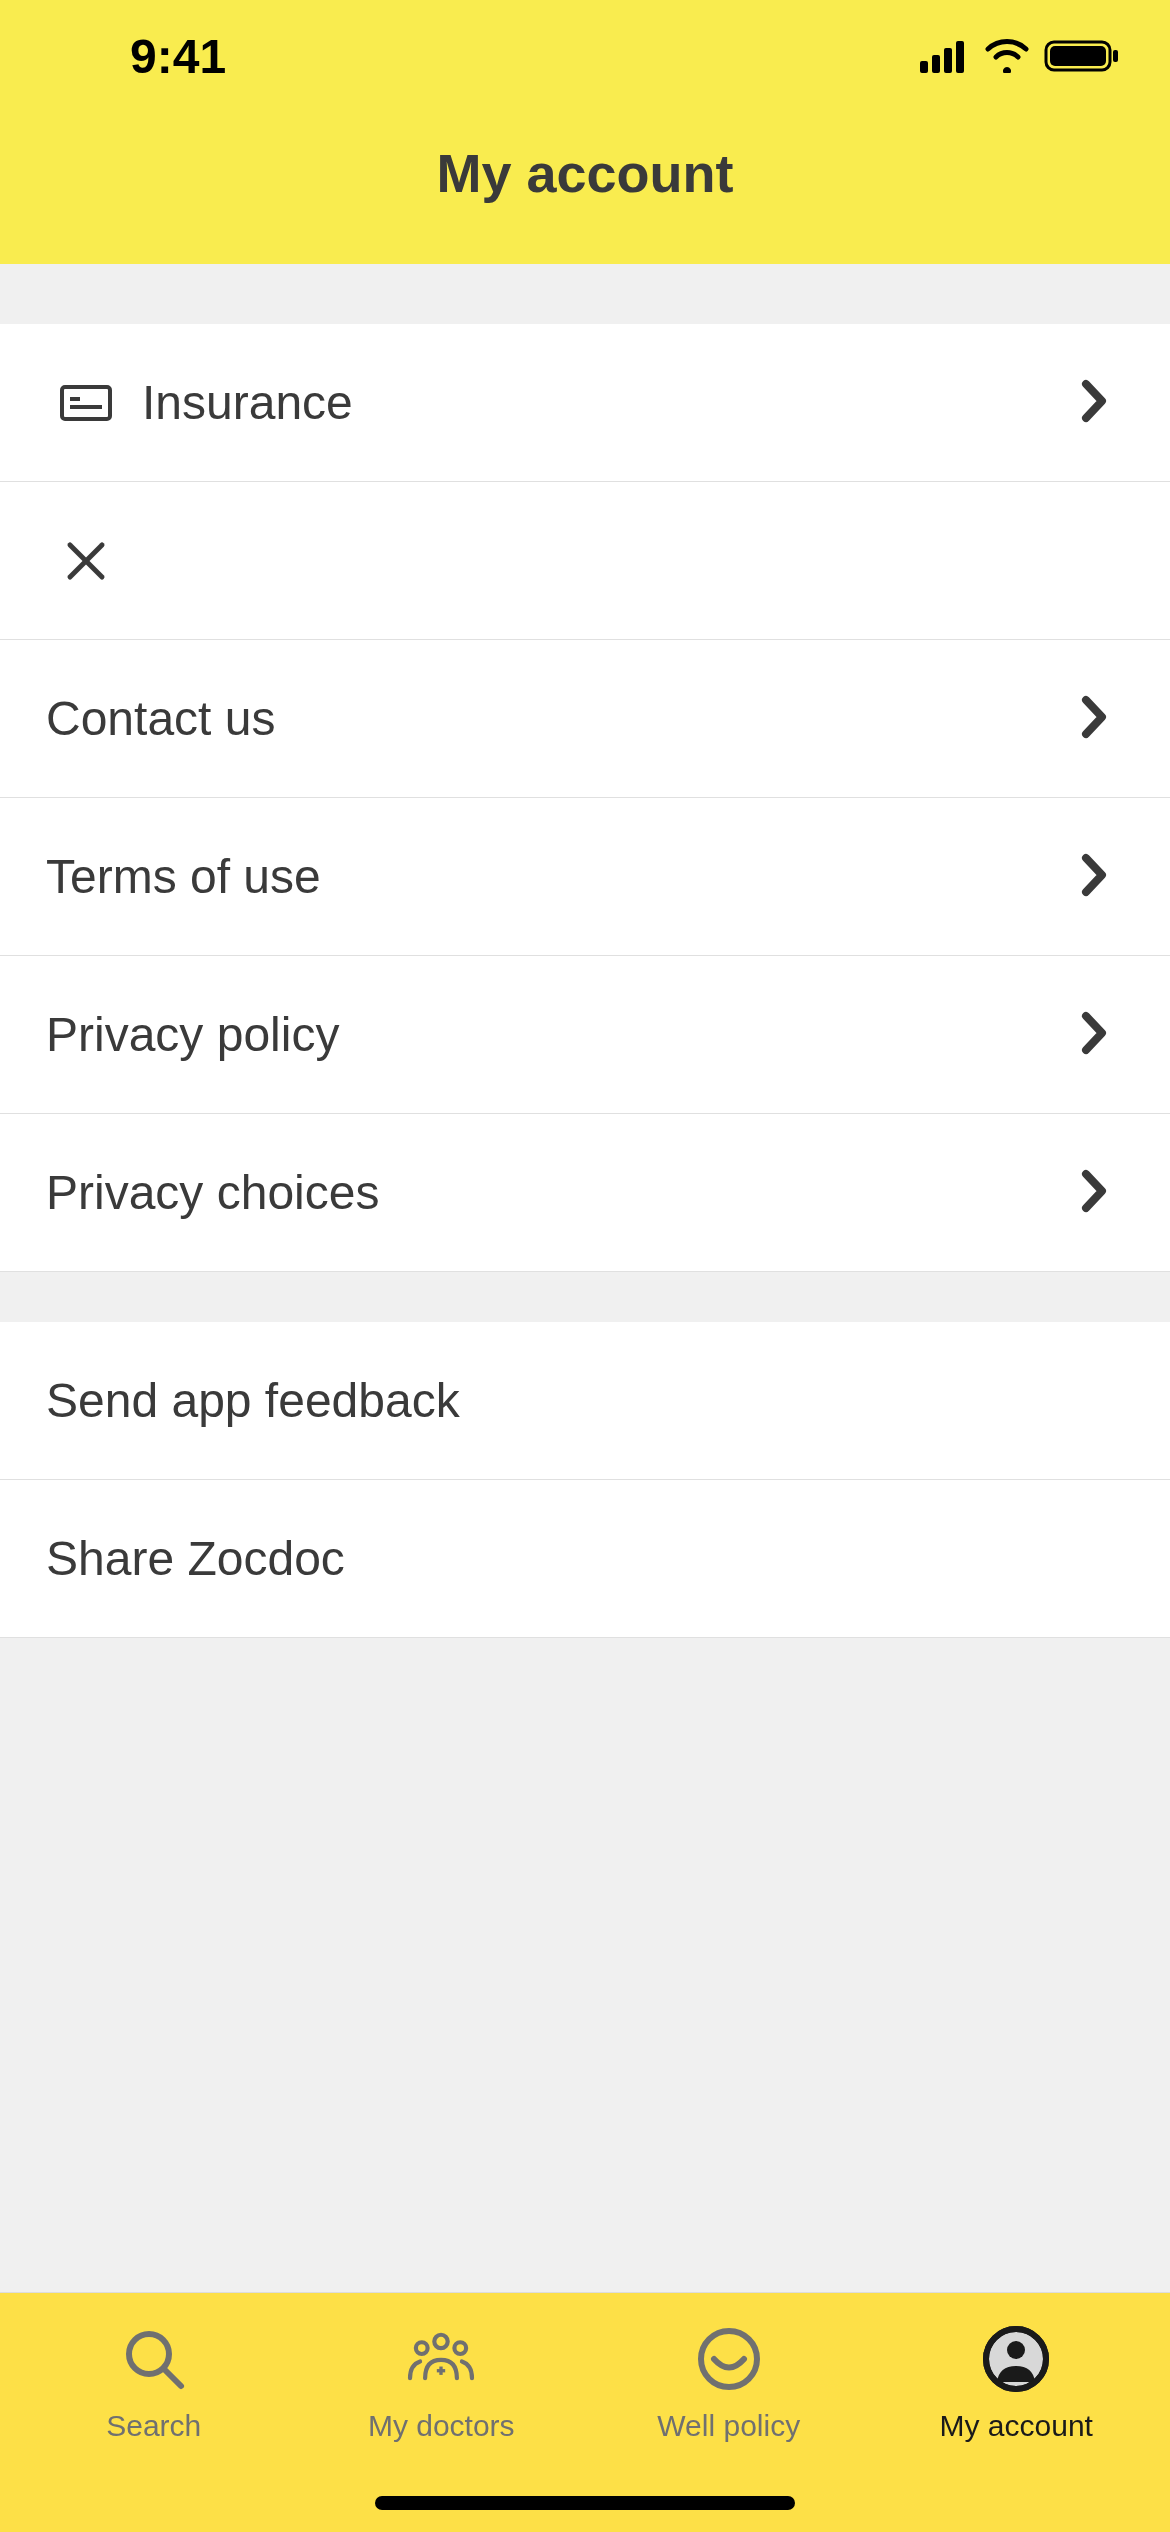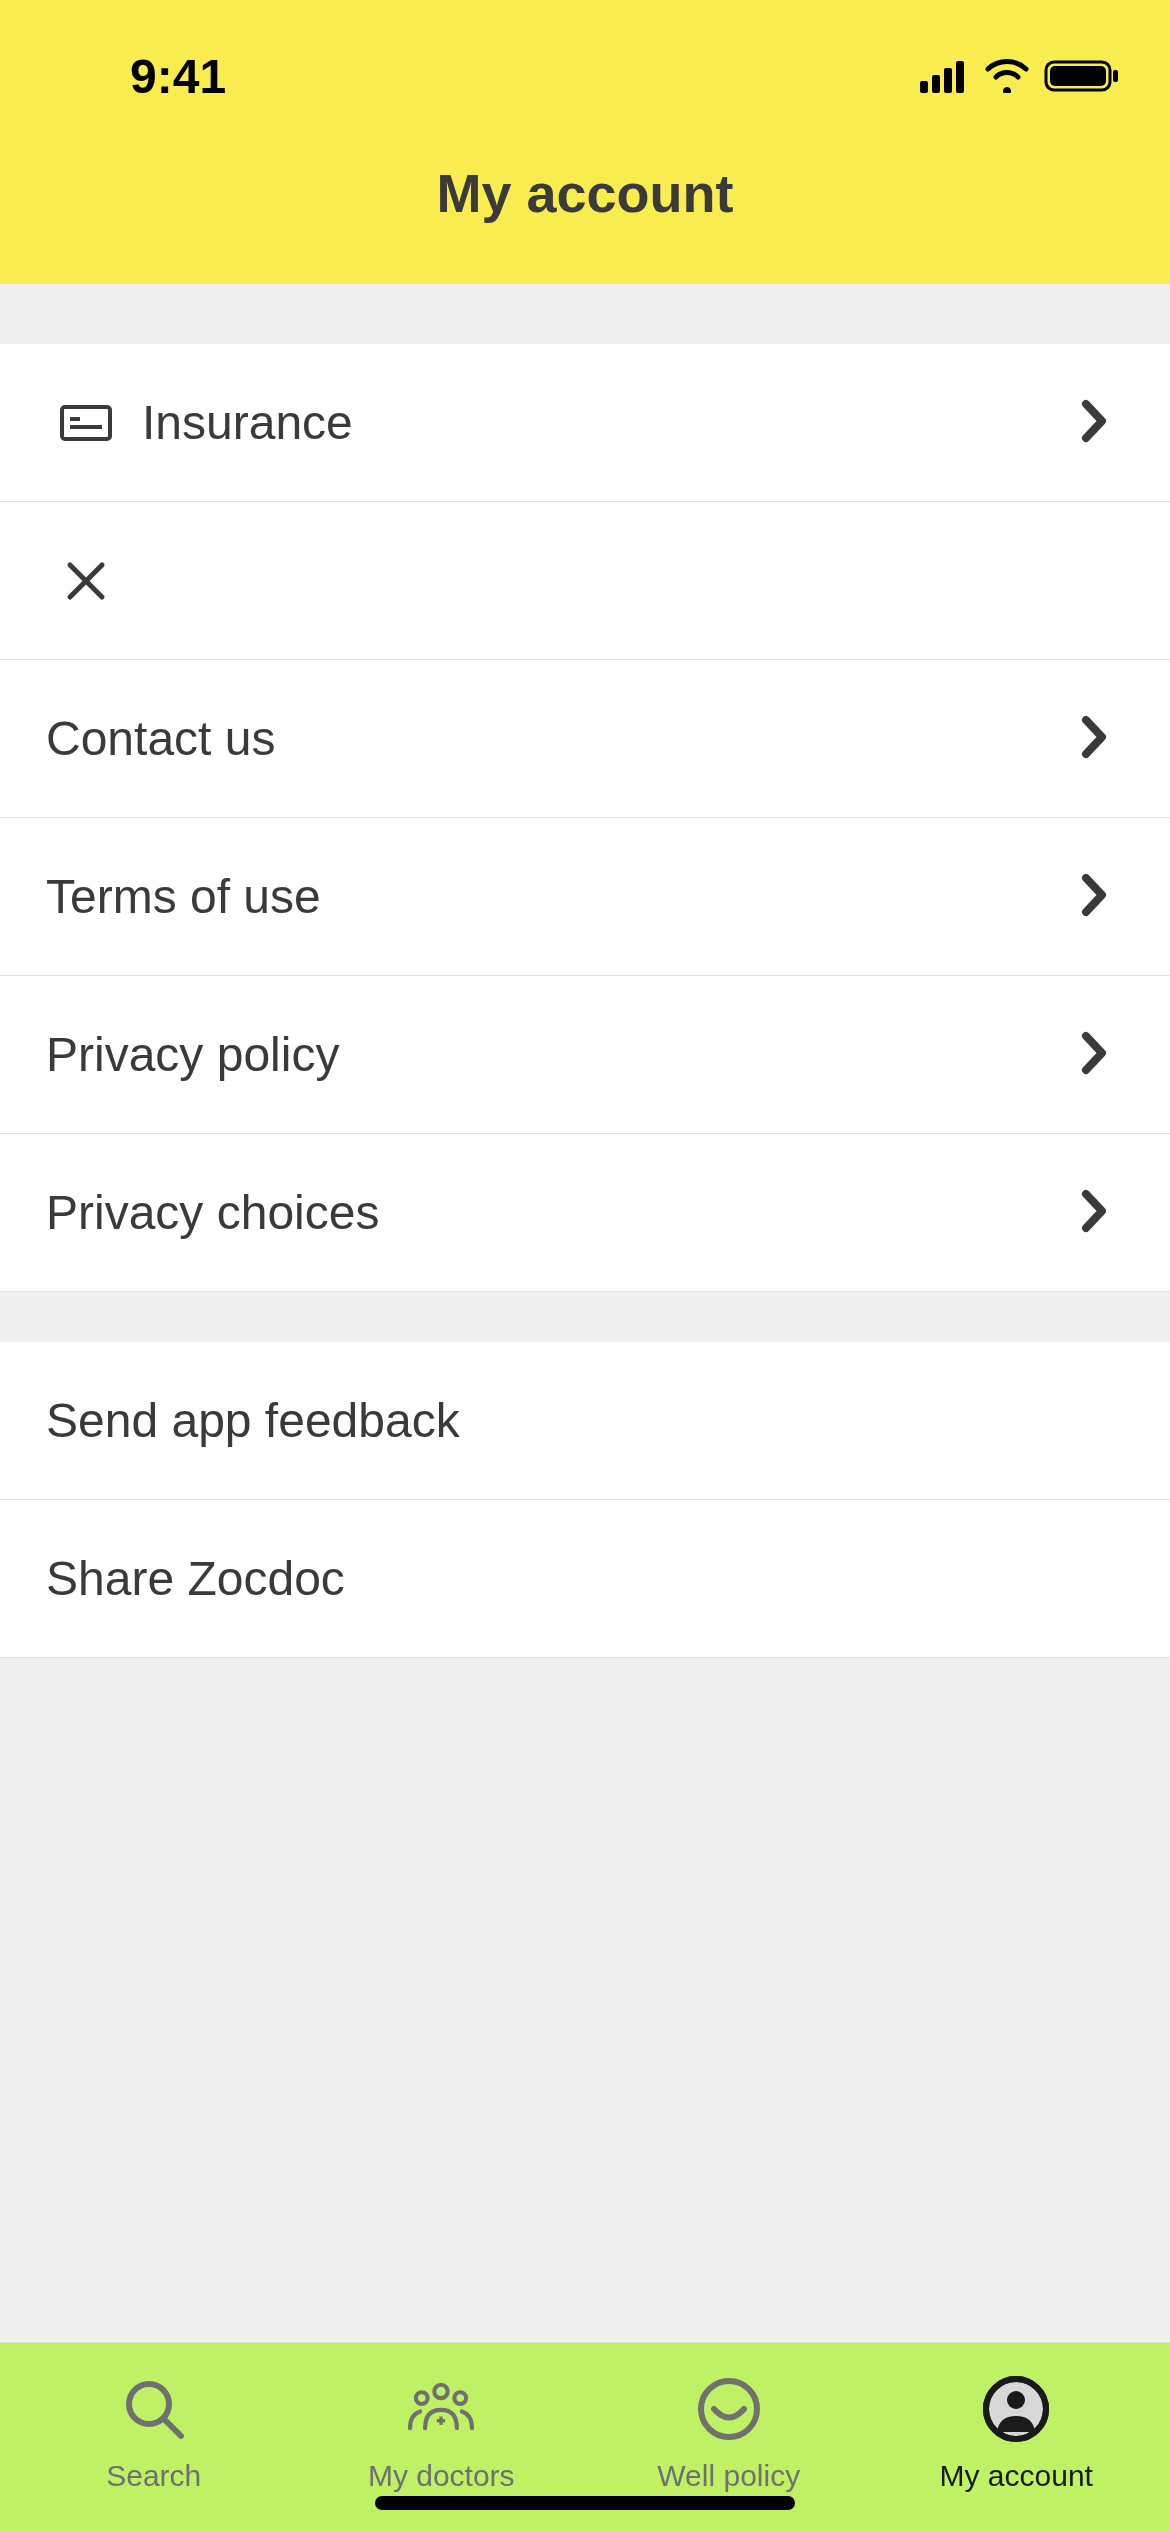--- a/index.html
+++ b/index.html
@@ -12,21 +12,21 @@
       width: 1170px;
       height: 2532px;
       font-family: -apple-system, BlinkMacSystemFont, 'Segoe UI', Helvetica, Arial, sans-serif;
       background: #f0f0f0;
       display: flex;
       flex-direction: column;
       overflow: hidden;
     }
     .header {
       background: #f9ec4f;
-      padding-top: 32px;
+      padding-top: 12px;
     }
     .status-bar {
       display: flex;
       justify-content: space-between;
       align-items: center;
       padding: 18px 50px 10px 50px;
       height: 80px;
     }
     .status-time {
       font-size: 48px;
@@ -83,27 +83,27 @@
     .list-item-label {
       flex: 1;
       font-size: 48px;
       font-weight: 500;
       color: #3a3a3a;
     }
     .list-item-chevron {
       color: #3a3a3a;
     }
     .tab-bar {
-      background: #bef264;
+      background: #fde047;
       border-top: 1px solid #ddd;
       display: flex;
       justify-content: space-around;
       align-items: flex-start;
       padding: 30px 10px 20px 10px;
-      height: 190px;
+      height: 240px;
     }
     .tab-item {
       display: flex;
       flex-direction: column;
       align-items: center;
       gap: 14px;
       flex: 1;
       color: #707070;
     }
     .tab-item.active {

